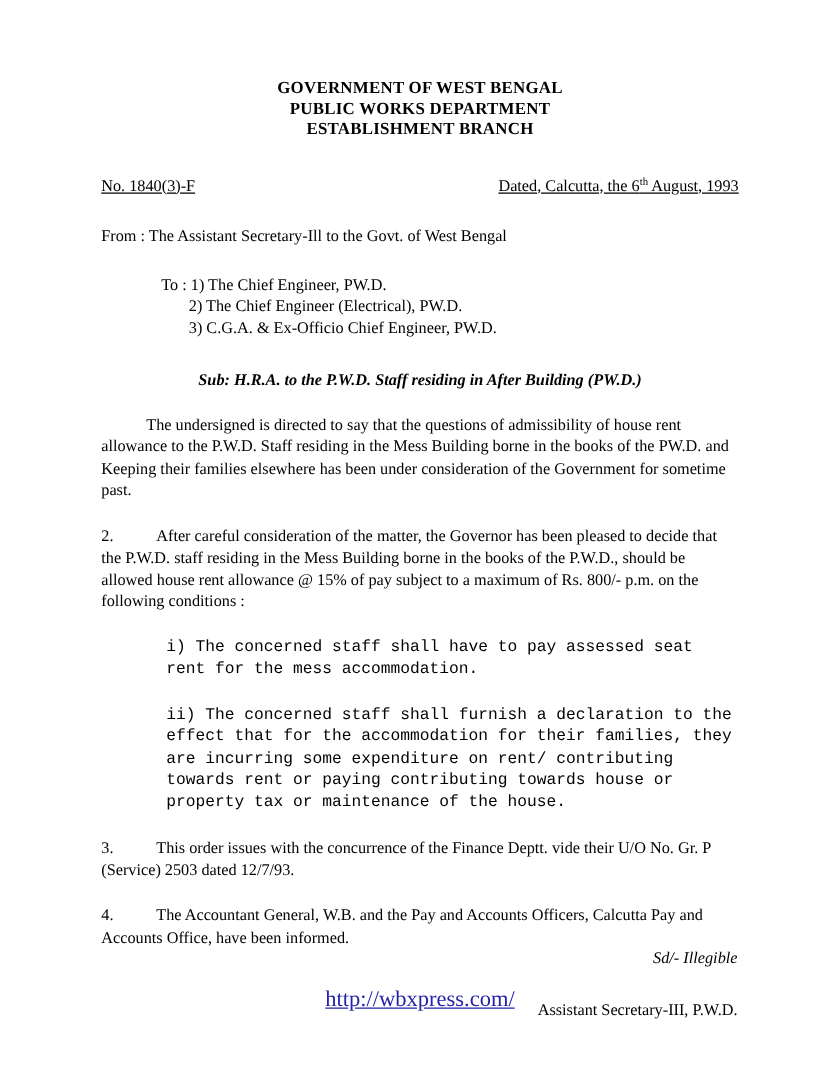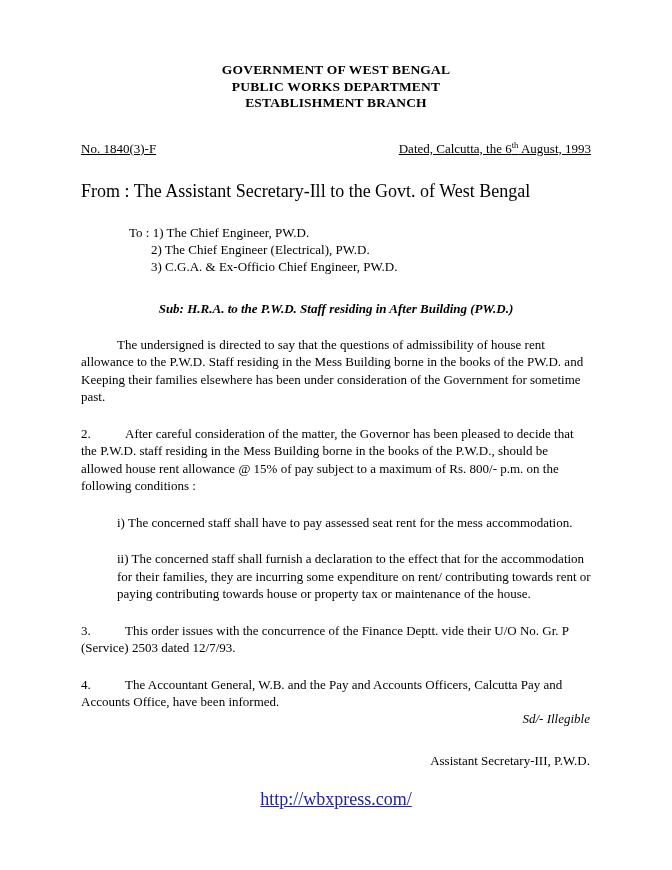--- a/index.html
+++ b/index.html
@@ -46,21 +46,21 @@
   .ref-row .ref-no { white-space: nowrap; }
   .ref-row .ref-date { white-space: nowrap; }
   sup {
     font-size: 0.66em;
     vertical-align: super;
     line-height: 0;
   }
 
   
   .from-line {
-    font-size: 18px;
+    font-size: 13px;
     margin-top: 24px;
   }
   .to-block {
     font-size: 13px;
     margin-top: 22px;
     line-height: 17px;
     margin-left: 48px;
   }
   .to-block .to-first { }
   .to-block .to-item {
@@ -84,21 +84,22 @@
     margin-top: 19px;
   }
   .para.indent-first {
     text-indent: 36px;
   }
   .para .num-tab {
     display: inline-block;
     width: 44px;
   }
   .conditions {
-    margin-left: 36px;
+    margin-left: 52px;
+    font-family: Liberation Mono, monospace;
   }
   .cond {
     font-size: 13px;
     line-height: 17.5px;
     margin-top: 19px;
   }
 
   
   .sig-sd {
     font-style: italic;

